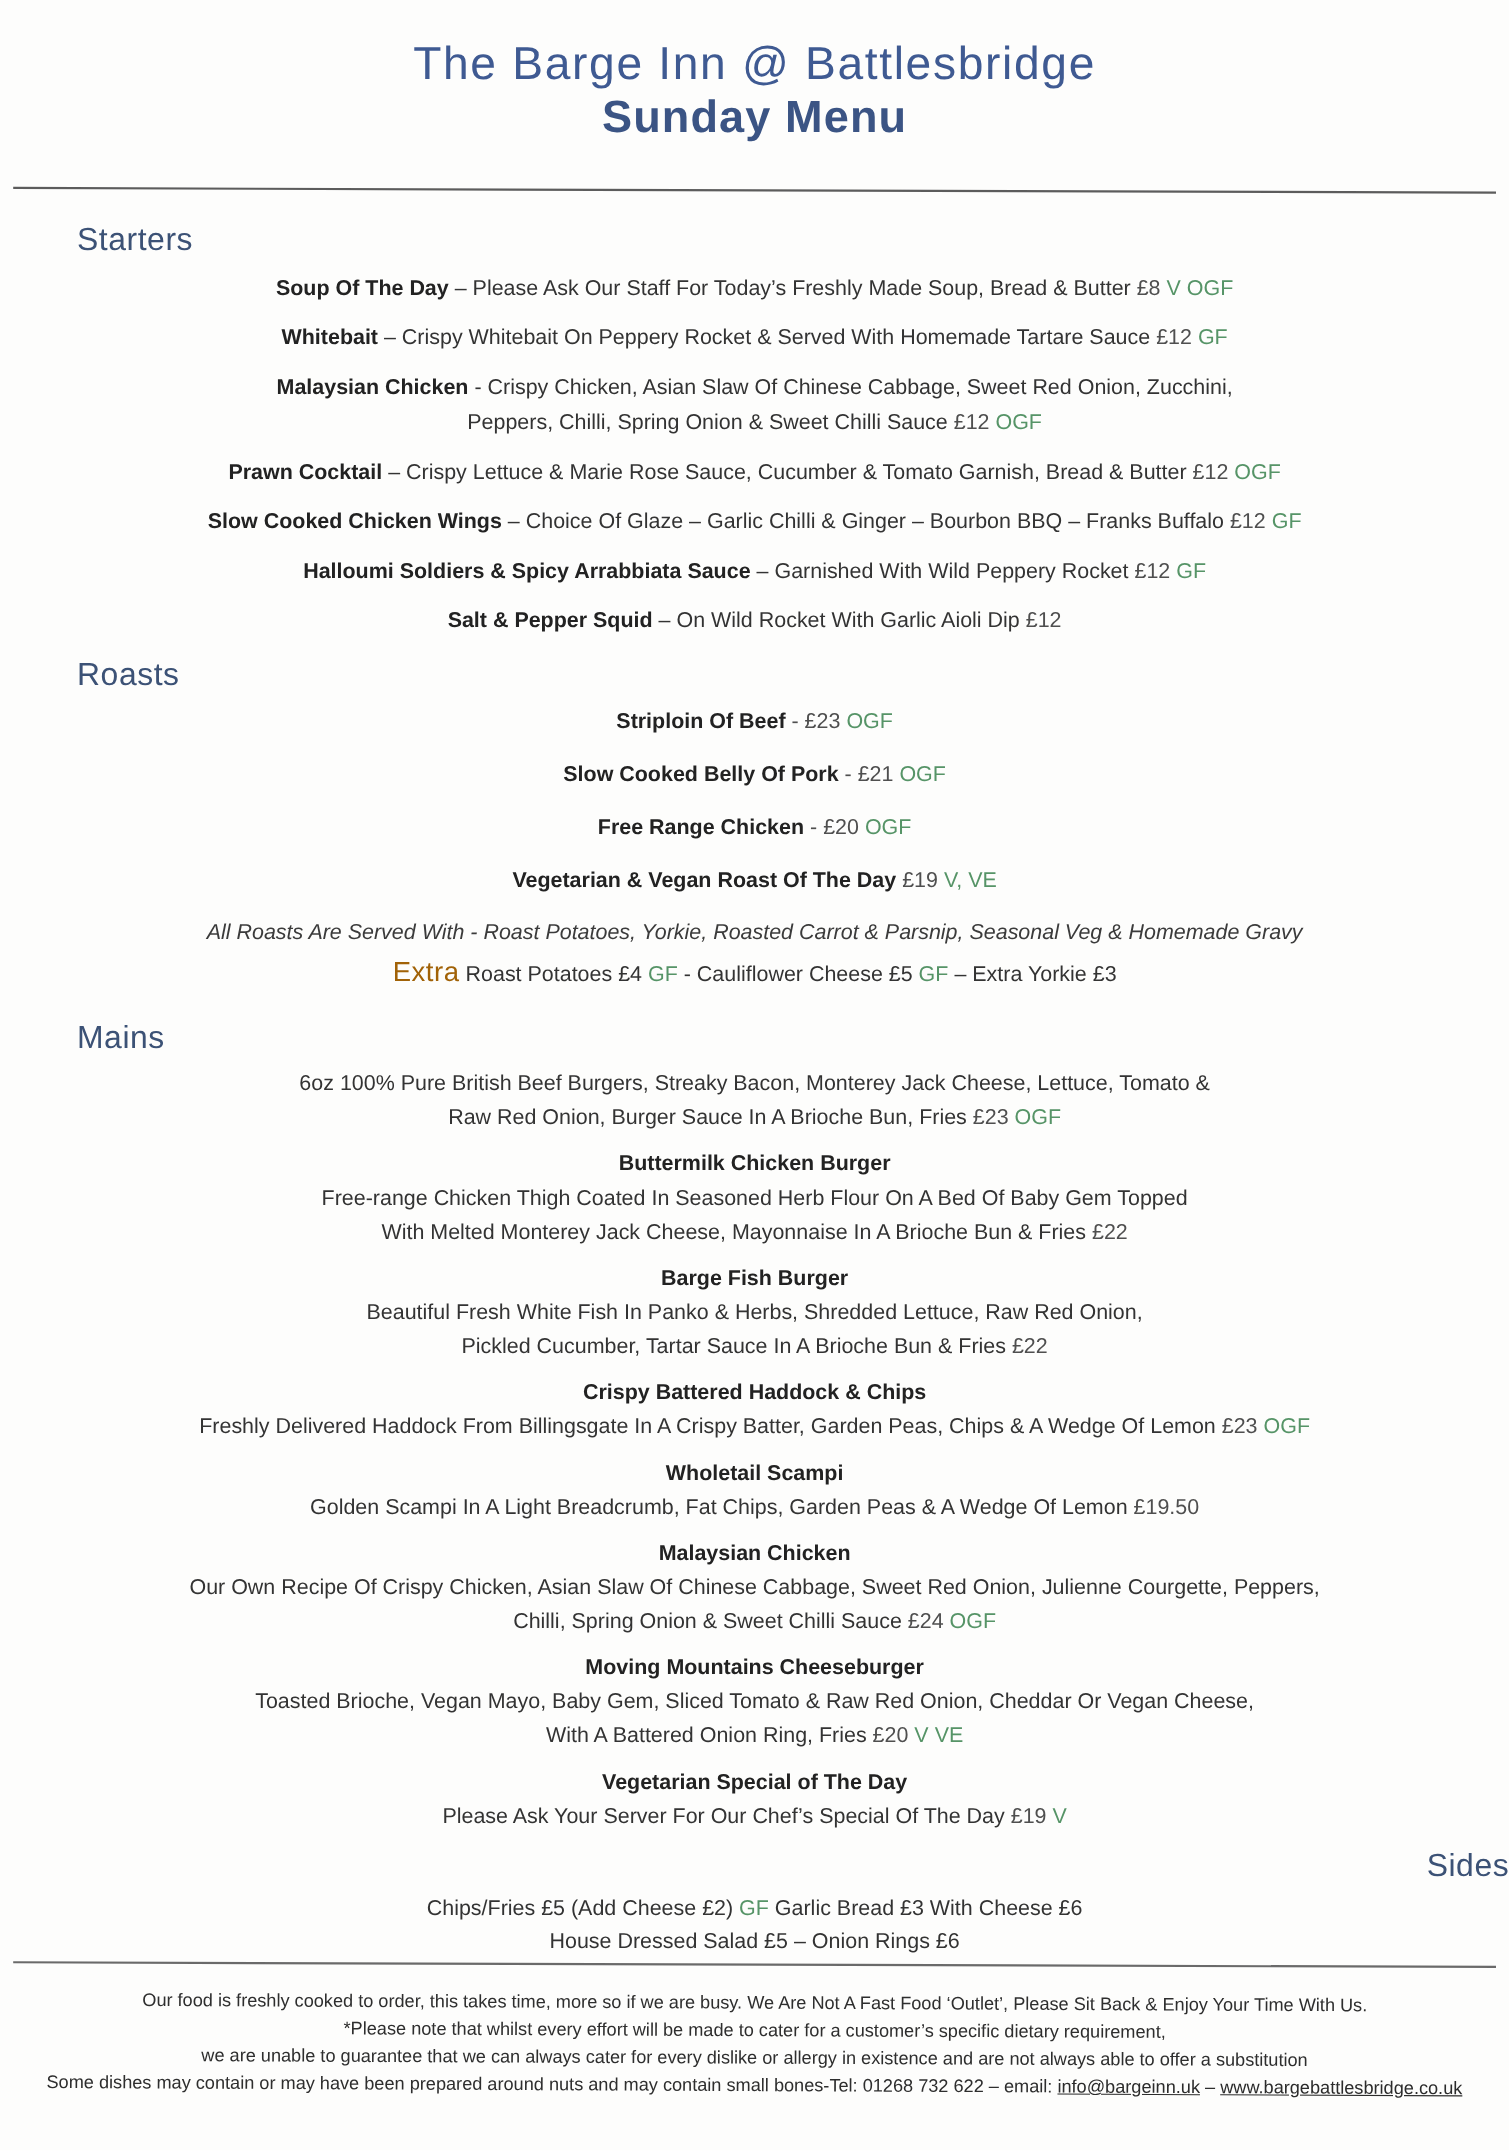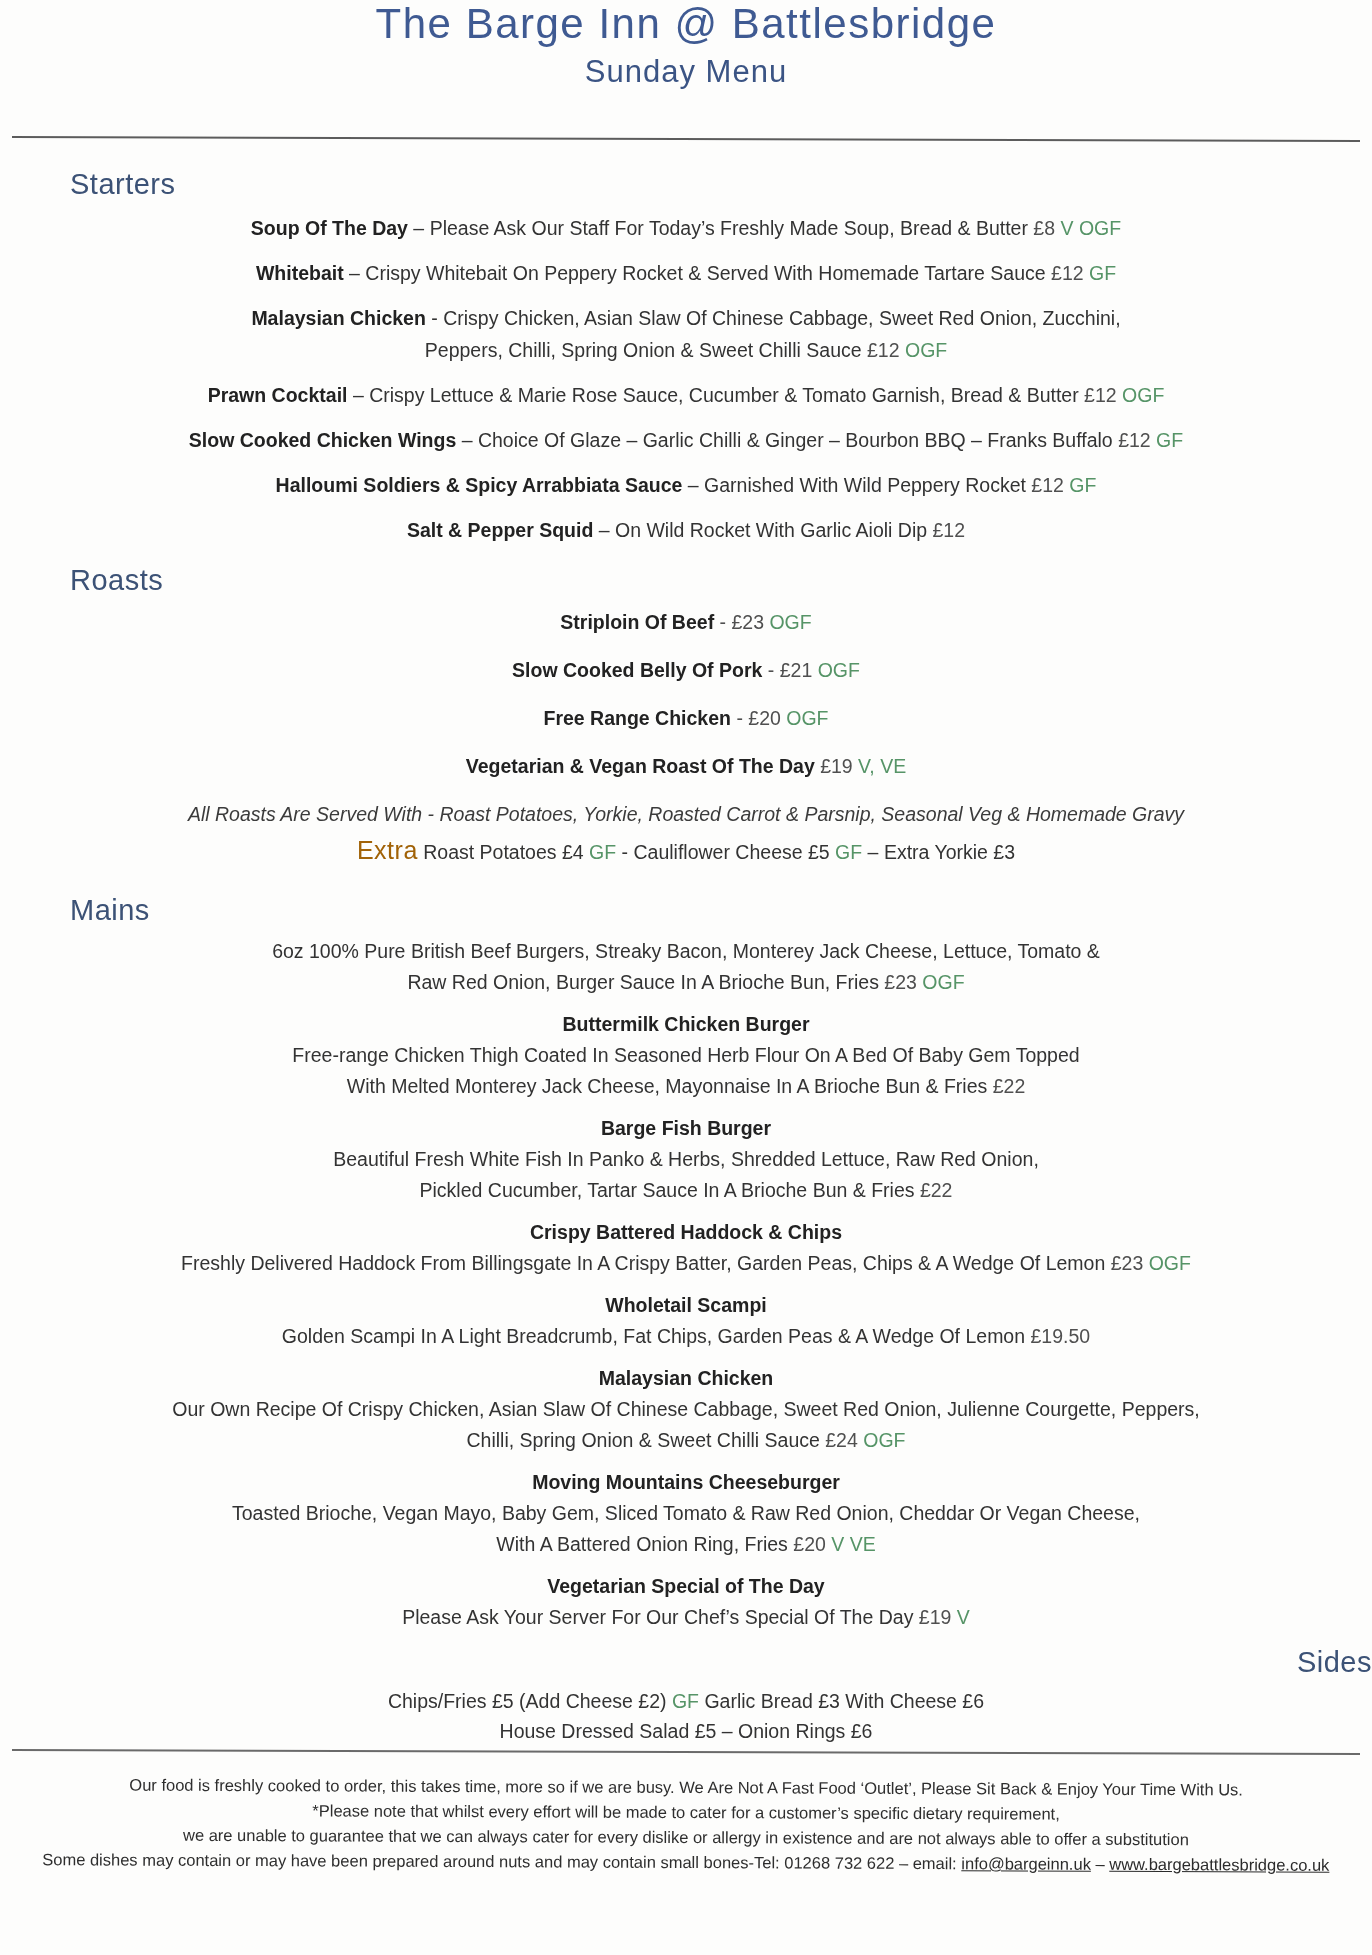--- a/index.html
+++ b/index.html
@@ -6,35 +6,36 @@
   .page {
     position: relative;
     width: 1372px;
     height: 1955px;
     margin: 0 auto;
     background: #fdfdfc;
     font-family: "Liberation Sans", sans-serif;
     color: #2e2e2e;
     overflow: hidden;
     box-sizing: border-box;
+    padding-top: 34px;
   }
   
   .page-header { text-align: center; }
   .page-title {
     font-size: 42px;
     line-height: 48px;
     font-weight: 400;
     letter-spacing: 1.5px;
     color: #3f5a92;
     margin: 0;
   }
   .page-subtitle {
-    font-size: 31px;
+    font-size: 41px;
     line-height: 44px;
-    font-weight: 400;
+    font-weight: 700;
     letter-spacing: 1px;
     color: #3b5484;
     margin: 2px 0 0 0;
   }
   .divider {
     height: 0;
     border-top: 2px solid #646464;
     margin: 0 12px;
     transform: rotate(0.18deg);
   }

